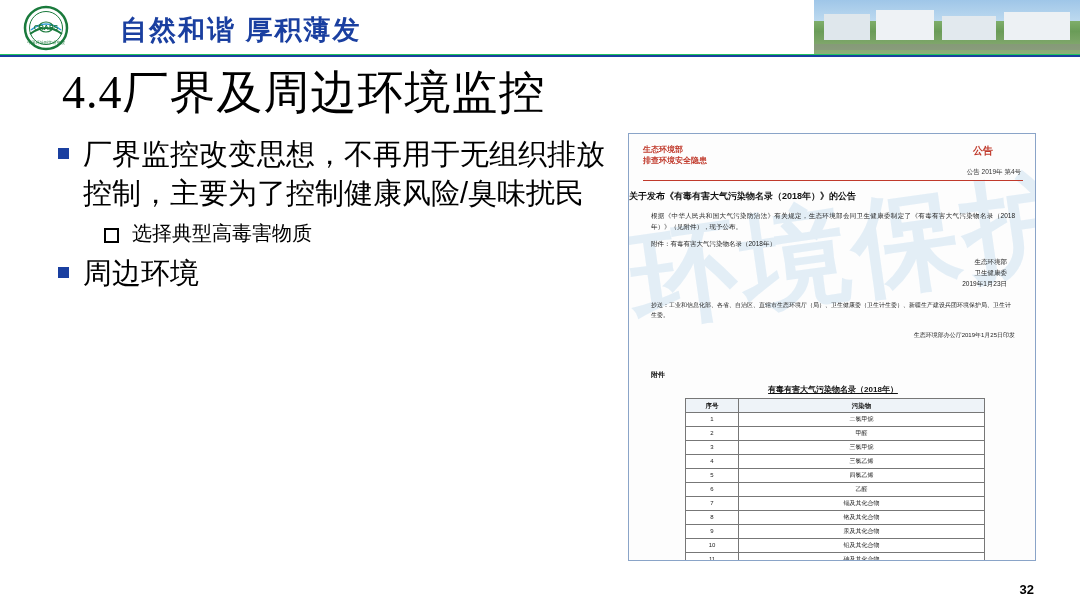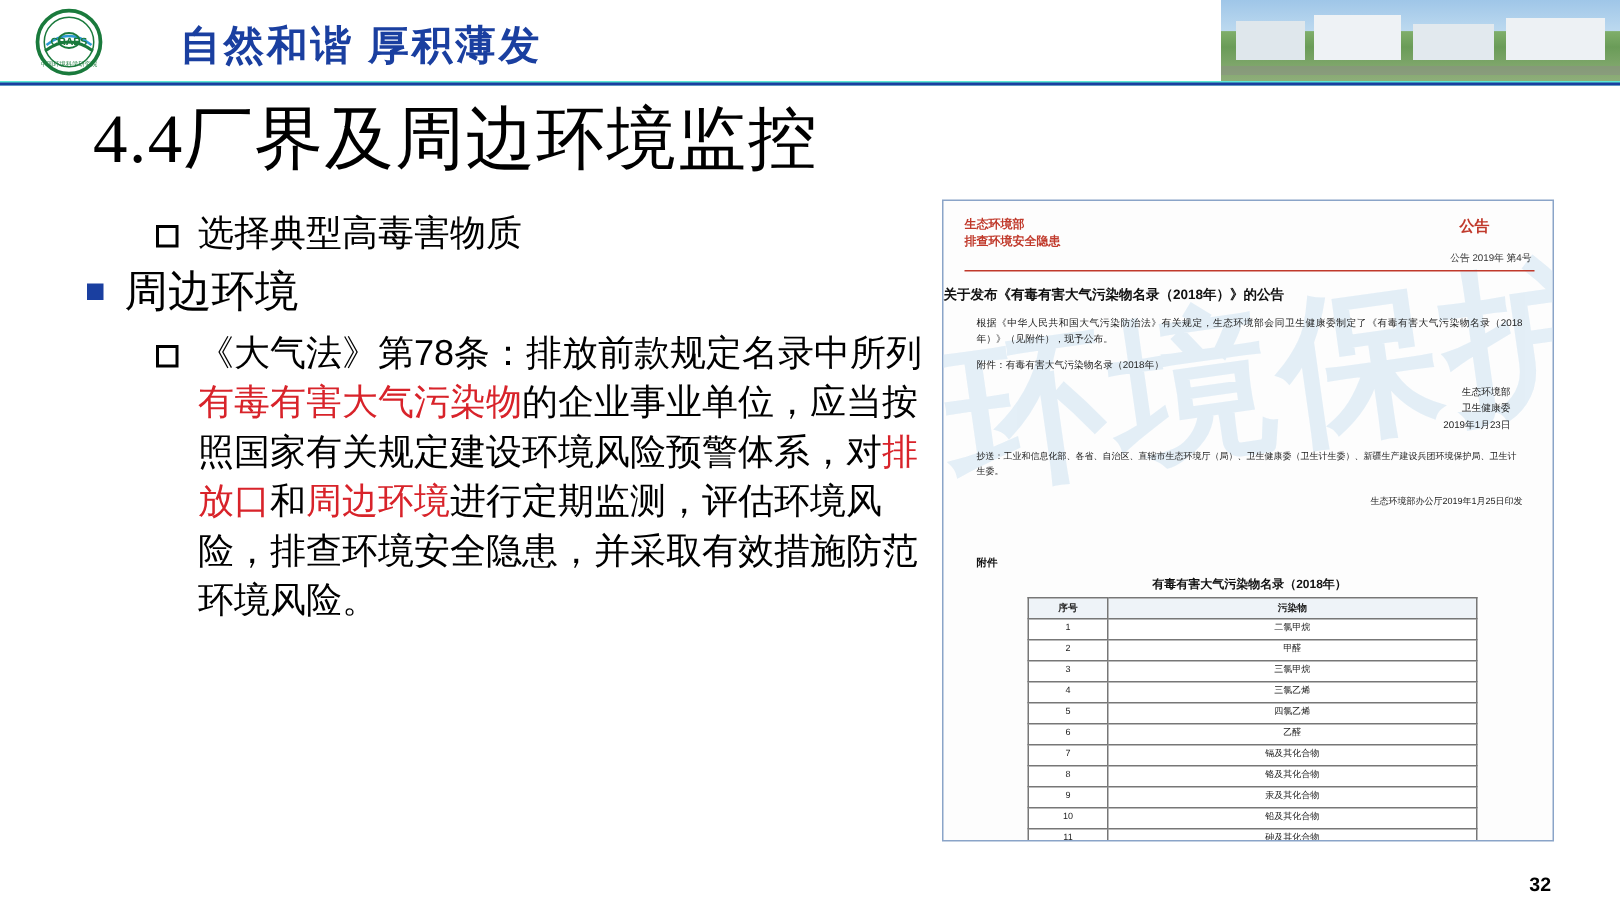--- a/index.html
+++ b/index.html
@@ -6,21 +6,21 @@
   body{
     width:1080px;height:607px;
     background:#ffffff;
     font-family:"Liberation Sans","DejaVu Sans",sans-serif;
     overflow:hidden;
     position:relative;
   }
   
   .header{
     position:absolute;left:0;top:0;width:1080px;height:57px;
-    background:#5eead4;
+    background:#22c55e;
   }
   .header-band{
     position:absolute;left:0;top:0;width:1080px;height:54px;
     background:linear-gradient(180deg,#ffffff 0%,#ffffff 100%);
   }
   .logo{
     position:absolute;left:18px;top:4px;width:92px;height:48px;
   }
   .logo svg{display:block;}
   .header-title{
@@ -66,21 +66,21 @@
     font-family:"Liberation Sans","DejaVu Sans",sans-serif;
   }
   .l2{
     display:flex;align-items:flex-start;margin:4px 0 4px 46px;
   }
   .bullet-hollow{
     width:11px;height:11px;border:2px solid #000;margin-top:11px;margin-right:13px;flex:none;
     background:transparent;
   }
   .l2-text{
-    font-size:24px;line-height:33px;color:#000;
+    font-size:20px;line-height:33px;color:#000;font-family:Liberation Serif, serif;
   }
   .red{color:#d8232a;}
   .page-num{
     position:absolute;right:46px;bottom:10px;
     font-size:13px;font-weight:bold;color:#000;
   }
   
   .doc{
     position:absolute;left:628px;top:133px;width:408px;height:428px;
     background:#fdfdfd;border:1px solid #8aa4c8;
@@ -123,21 +123,21 @@
     position:absolute;right:28px;font-size:6.5px;line-height:11px;color:#222;text-align:right;
   }
   .doc-cc{
     position:absolute;left:22px;width:364px;font-size:6px;line-height:10px;color:#222;
   }
   .doc-attach-label{
     position:absolute;left:22px;top:236px;font-size:7px;font-weight:bold;color:#111;
   }
   .doc-table-title{
     position:absolute;left:0;top:250px;width:408px;text-align:center;
-    font-size:8px;font-weight:bold;color:#111;
+    font-size:8px;font-weight:bold;color:#111;text-decoration:underline;
   }
   table.doc-table{
     position:absolute;left:56px;top:264px;width:300px;
     border-collapse:collapse;background:#fff;
   }
   table.doc-table th,table.doc-table td{
     border:1px solid #777;font-size:6px;color:#222;text-align:center;
     padding:1px 0;height:11px;line-height:9px;
   }
   table.doc-table th{background:#eef3f8;font-weight:bold;font-size:6.5px;}
@@ -171,35 +171,35 @@
     <div class="hp-road"></div>
   </div>
 
   <div class="header-rule"></div>
 </div>
 
 <div class="slide-title">4.4厂界及周边环境监控</div>
 
 <div class="content">
 
+  <div class="l1">
+    <div class="bullet-sq"></div>
+    <div class="l1-text">厂界监控改变思想，不再用于无组织排放控制，主要为了控制健康风险/臭味扰民</div>
+  </div>
 
   <div class="l2">
     <div class="bullet-hollow"></div>
     <div class="l2-text">选择典型高毒害物质</div>
   </div>
 
   <div class="l1">
     <div class="bullet-sq"></div>
     <div class="l1-text">周边环境</div>
   </div>
 
-  <div class="l2">
-    <div class="bullet-hollow"></div>
-    <div class="l2-text" id="rich-bullet"><span>《大气法》第78条：排放前款规定名录中所列</span><span class="red">有毒有害大气污染物</span><span>的企业事业单位，应当按照国家有关规定建设环境风险预警体系，对</span><span class="red">排放口</span><span>和</span><span class="red">周边环境</span><span>进行定期监测，评估环境风险，排查环境安全隐患，并采取有效措施防范环境风险。</span></div>
-  </div>
 
 
 </div>
 
 <div class="doc">
   <div class="doc-wm">环境保护</div>
 
   <div class="doc-inner">
     <div class="doc-head">
       <div class="doc-org">

